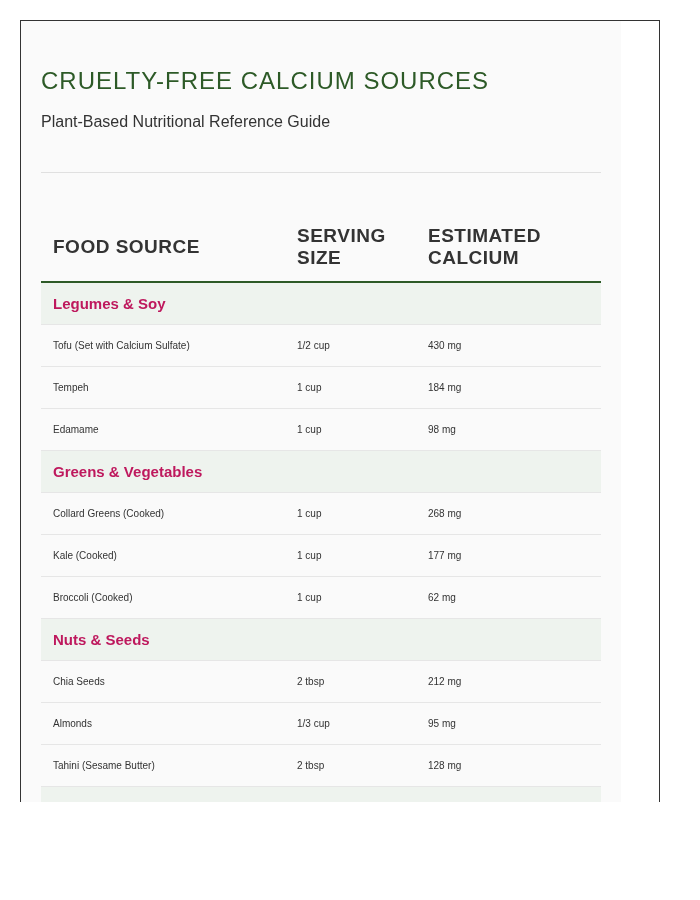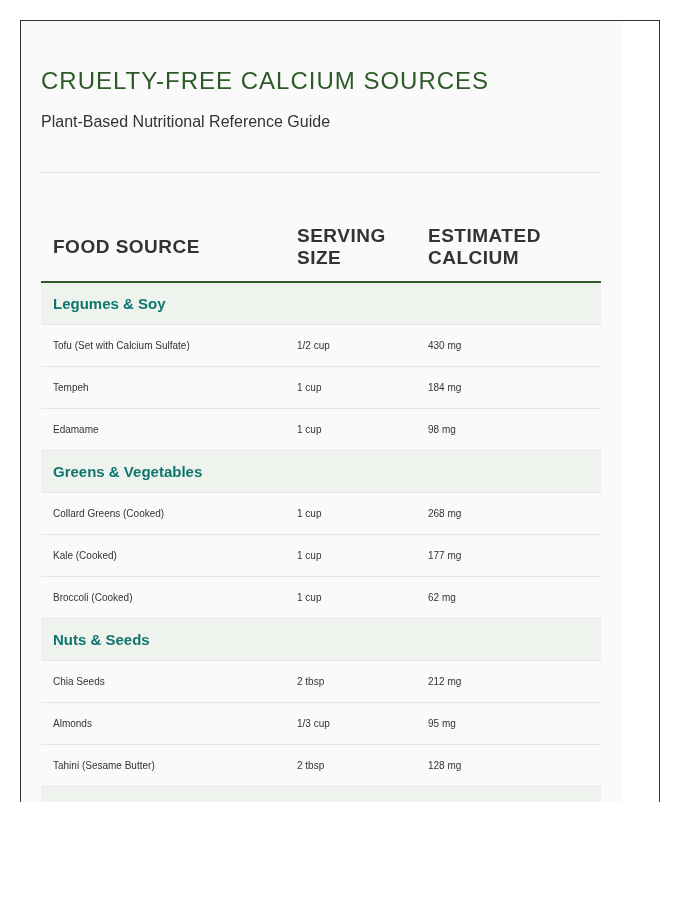--- a/index.html
+++ b/index.html
@@ -31,21 +31,21 @@
     th {
       text-align: left; font-size: 19px; font-weight: bold; text-transform: uppercase;
       letter-spacing: 0.5px; color: #333333; padding: 12px 12px 12px 12px; height: 16px;
       border-bottom: 2px solid #2d5a27;
     }
     td {
       font-size: 10px; color: #333333; padding: 0 12px; height: 41px;
       border-bottom: 1px solid #e6e6e6;
     }
     tr.category td {
-      background: #eef3ee; color: #0f766e; font-weight: bold; font-size: 15px;
+      background: #eef3ee; color: #be185d; font-weight: bold; font-size: 15px;
     }
     col.c1 { width: 244px; }
     col.c2 { width: 131px; }
     col.c3 { width: 185px; }
   </style>
 </head>
 <body>
 
 <div class="viewport">
   <div class="frame"></div>

